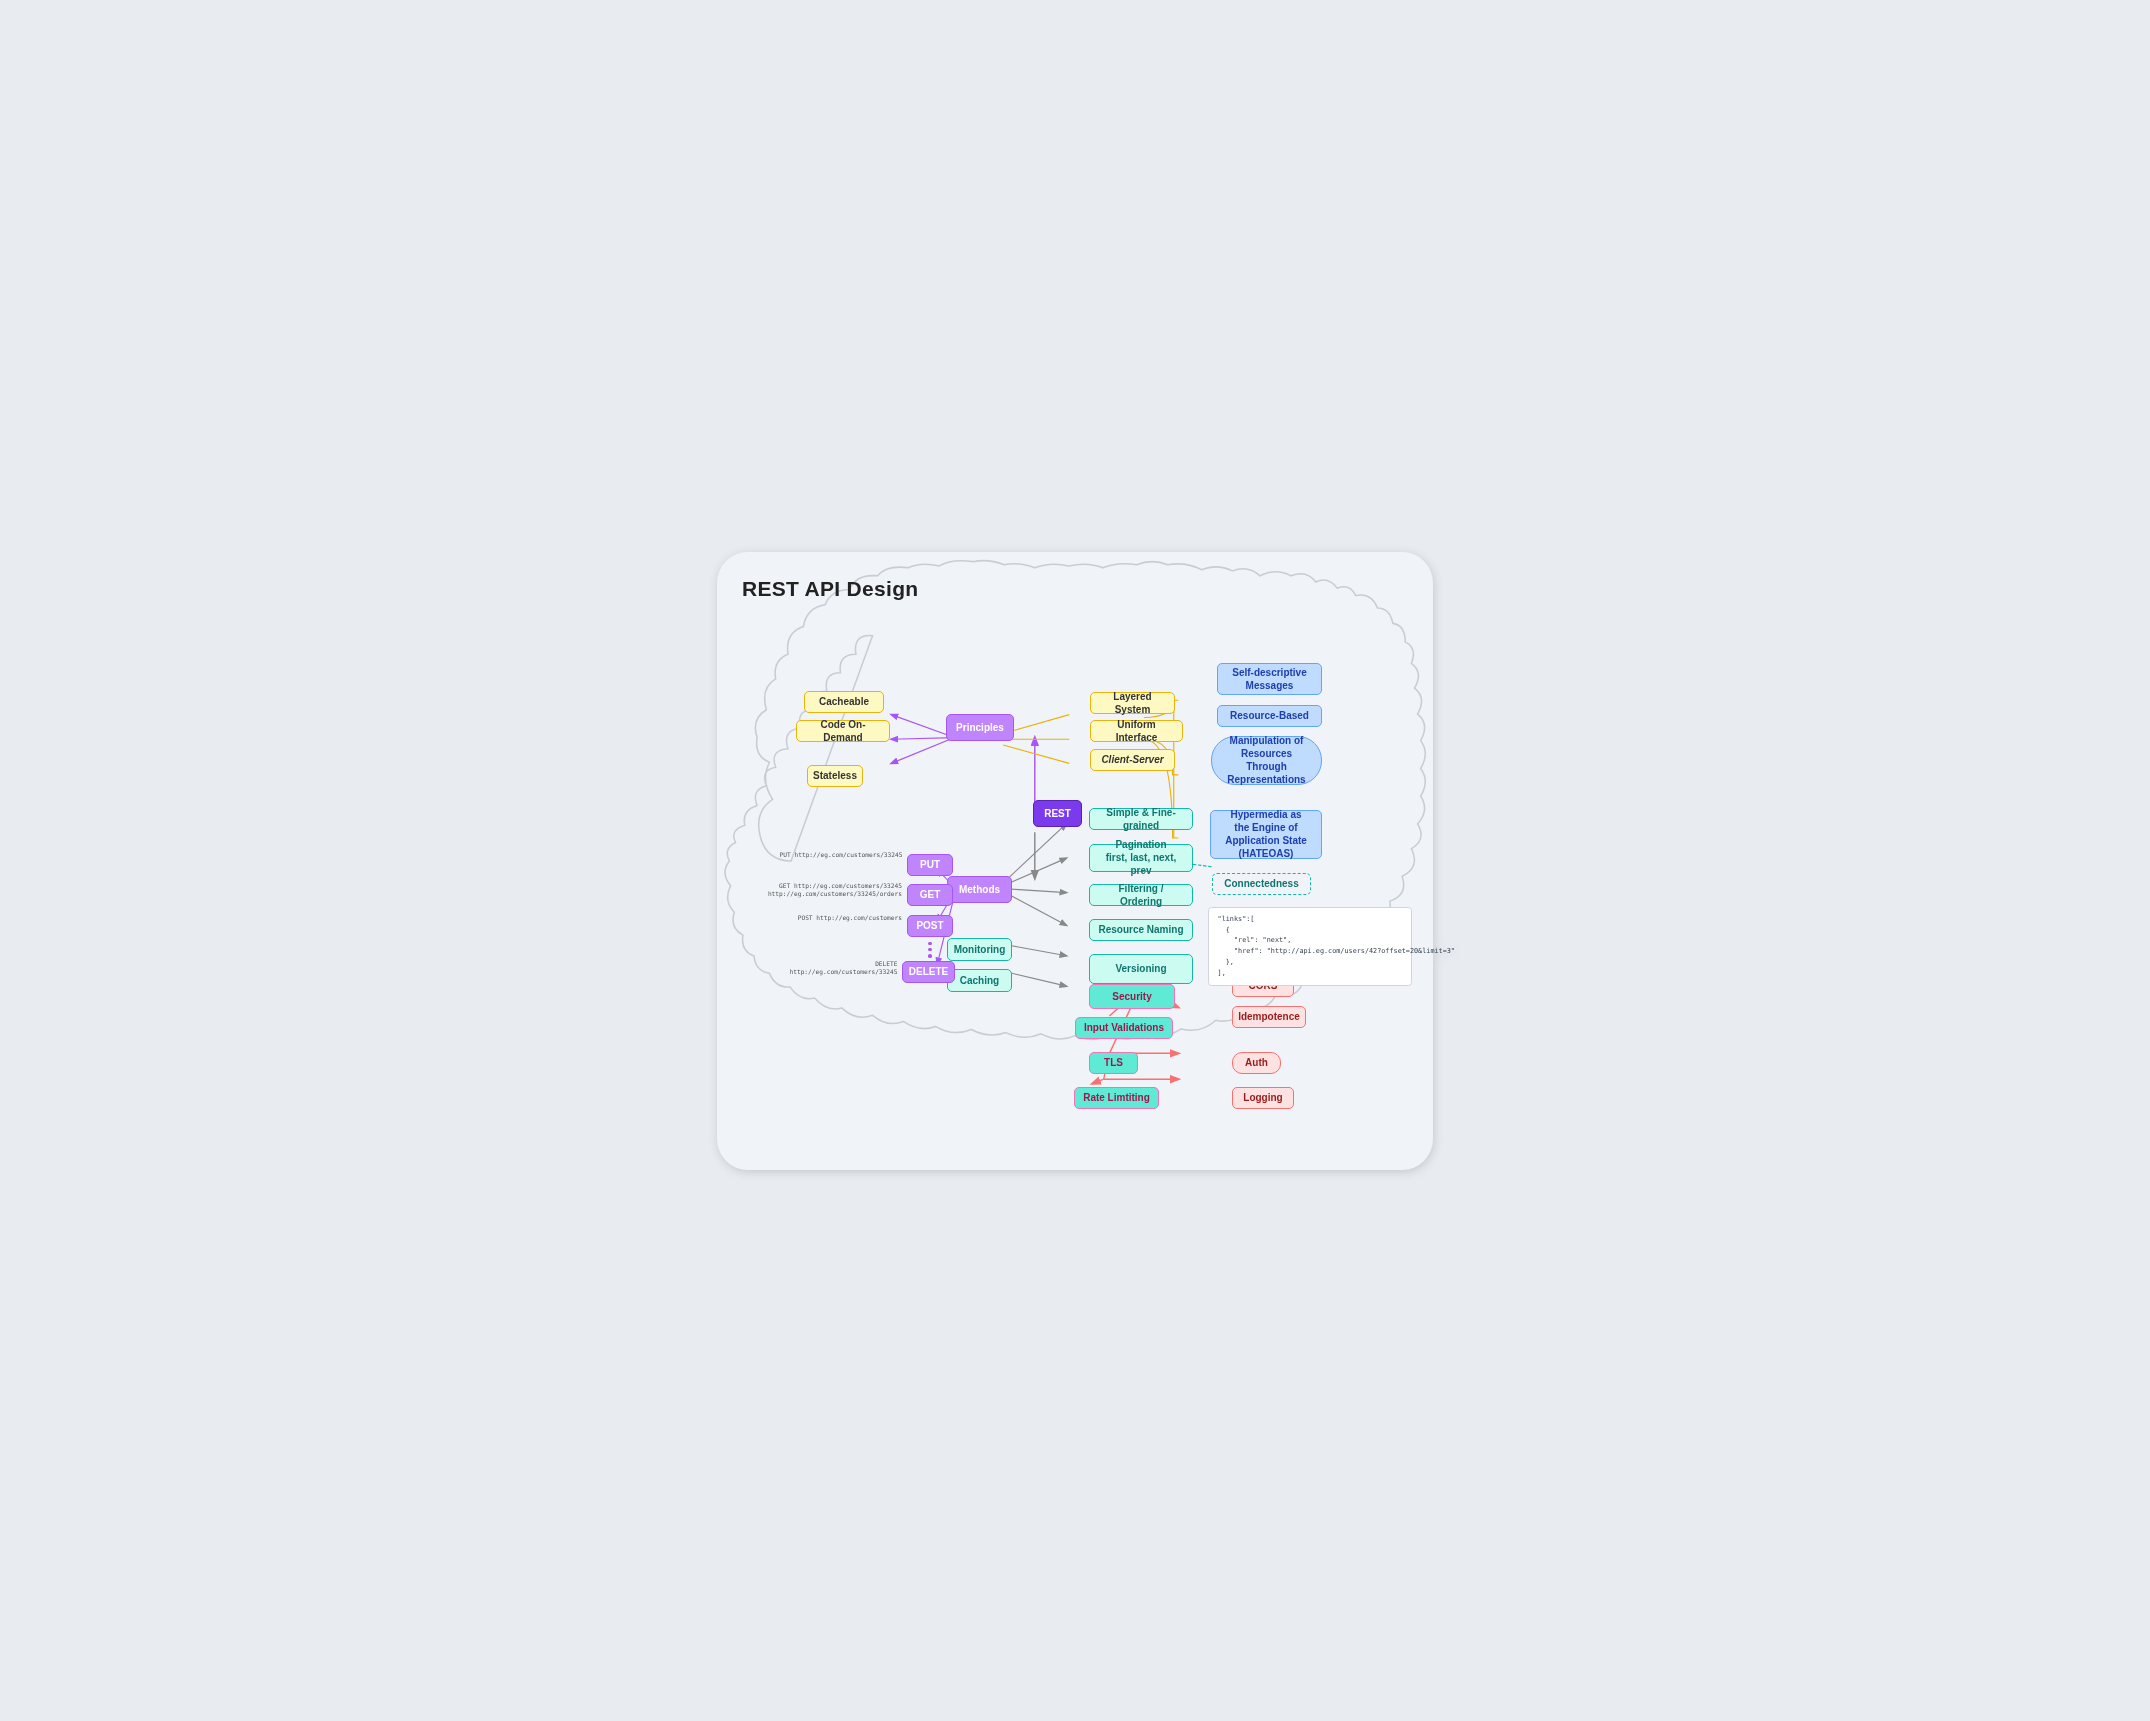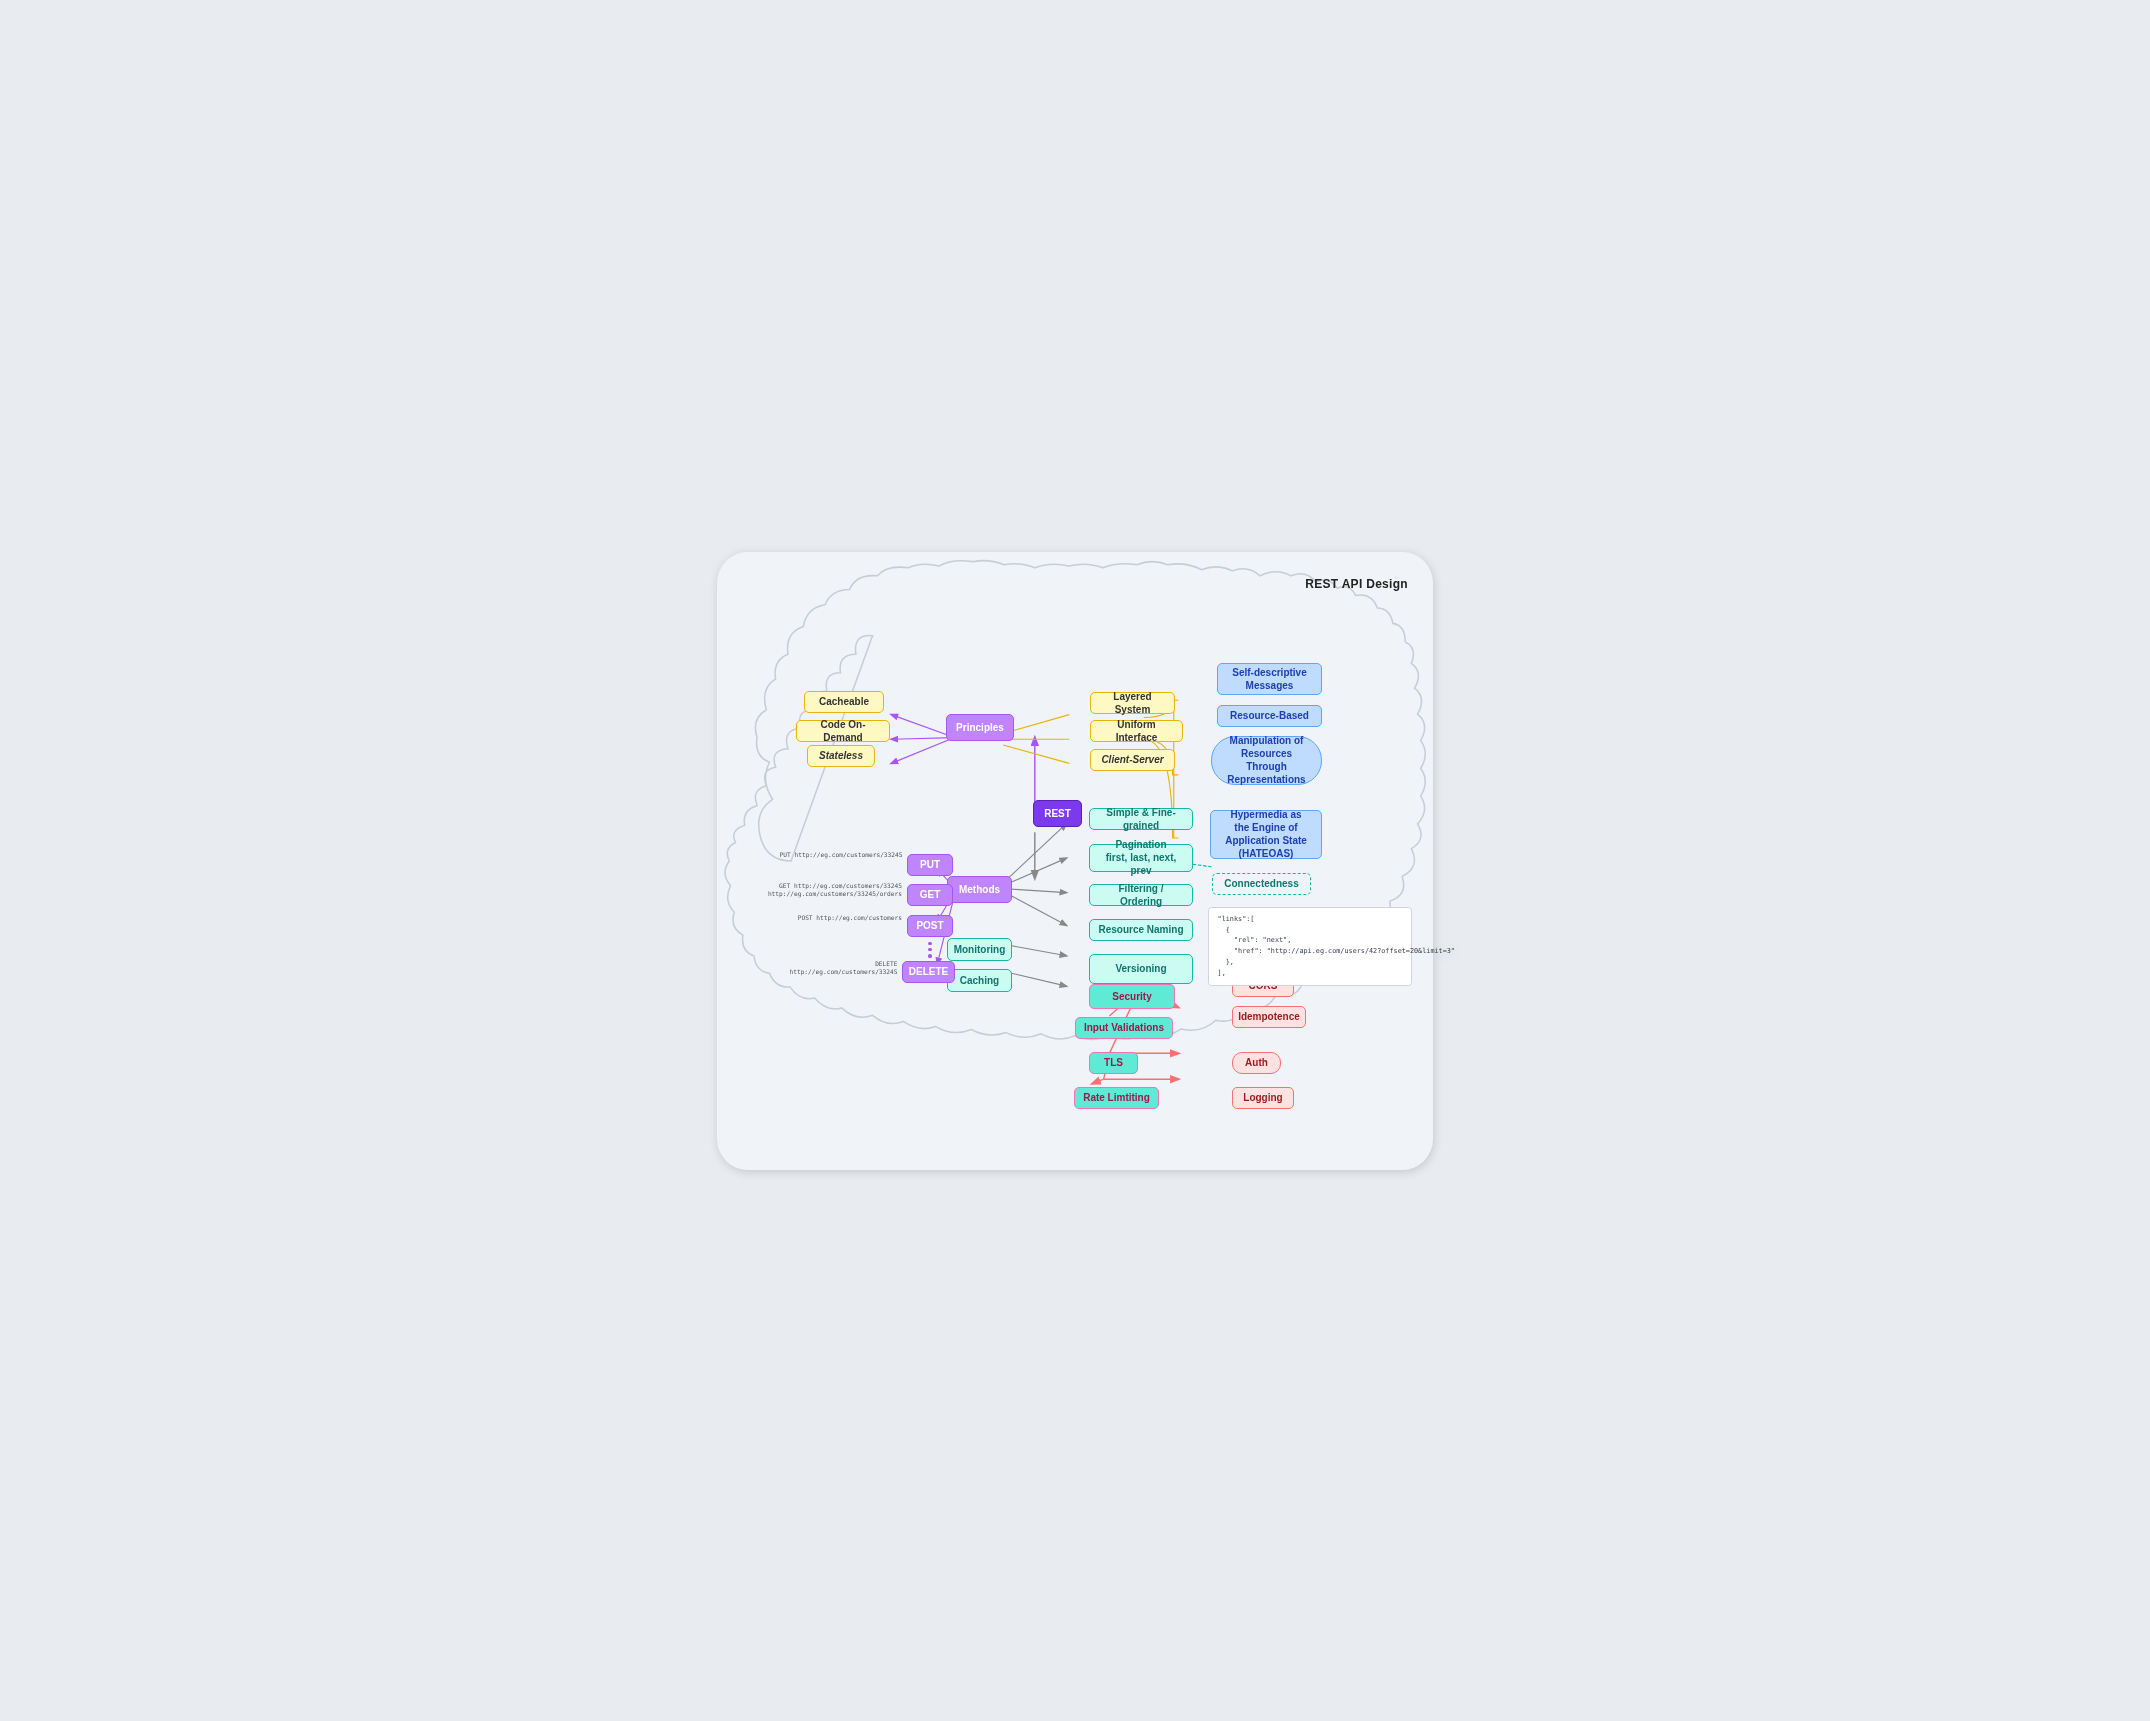--- a/index.html
+++ b/index.html
@@ -25,22 +25,22 @@
     }
 
     .diagram-area {
       position: relative;
       width: 100%;
       min-height: 568px;
     }
 
     
     .title {
-      text-align: right;
-      font-size: 12px;
+      text-align: left;
+      font-size: 21px;
       font-weight: 800;
       color: #222;
       margin-bottom: 12.3px;
       letter-spacing: 0.3px;
     }
 
     
     .node {
       position: absolute;
       border-radius: 5px;
@@ -269,21 +269,21 @@
     <div class="node node-purple" style="left:204px;top:137px;width:68px;height:27px;z-index:3;">Principles</div>
 
     <div class="node node-purple" style="left:205px;top:299px;width:65px;height:27px;z-index:3;">Methods</div>
 
     <div class="node node-teal" style="left:205px;top:361px;width:65px;height:23.5px;z-index:3;">Monitoring</div>
 
     <div class="node node-teal" style="left:205px;top:392px;width:65px;height:23.5px;z-index:3;">Caching</div>
 
     <div class="node node-yellow" style="left:62px;top:114px;width:80px;height:22px;z-index:3;">Cacheable</div>
     <div class="node node-yellow" style="left:54px;top:143px;width:94px;height:22px;z-index:3;">Code On-Demand</div>
-    <div class="node node-yellow" style="left:65px;top:168px;width:68px;height:22px;z-index:3;font-style:italic;">Stateless</div>
+    <div class="node node-yellow" style="left:65px;top:188px;width:56px;height:22px;z-index:3;">Stateless</div>
 
     <div class="node node-yellow" style="left:348px;top:115px;width:85px;height:22px;z-index:3;">Layered System</div>
     <div class="node node-yellow" style="left:348px;top:143px;width:93px;height:22px;z-index:3;">Uniform Interface</div>
     <div class="node node-yellow" style="left:348px;top:172px;width:85px;height:22px;z-index:3;font-style:italic;">Client-Server</div>
 
     <div class="node node-blue" style="left:475px;top:86px;width:105px;height:32px;z-index:3;">Self-descriptive
 Messages</div>
     <div class="node node-blue" style="left:475px;top:128px;width:105px;height:22px;z-index:3;">Resource-Based</div>
     <div class="node node-blue" style="left:469px;top:159px;width:111px;height:49px;z-index:3;border-radius:24px;">Manipulation of
 Resources

